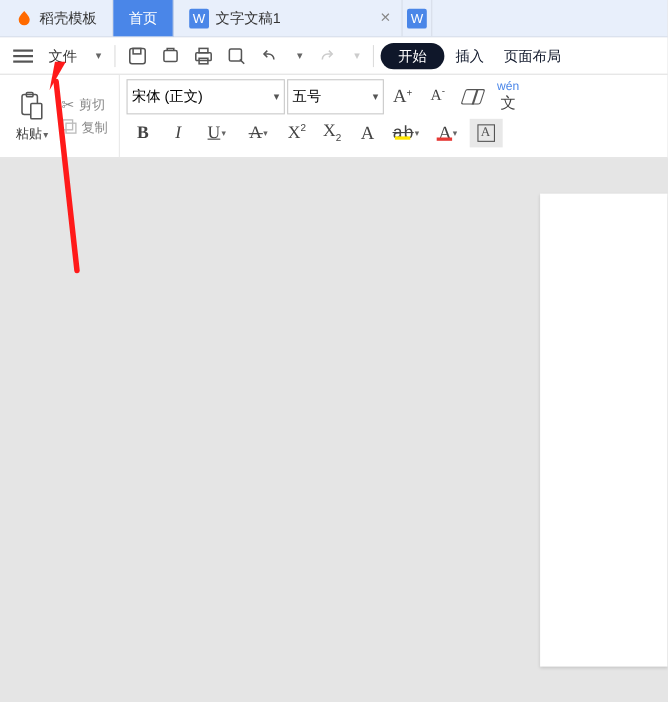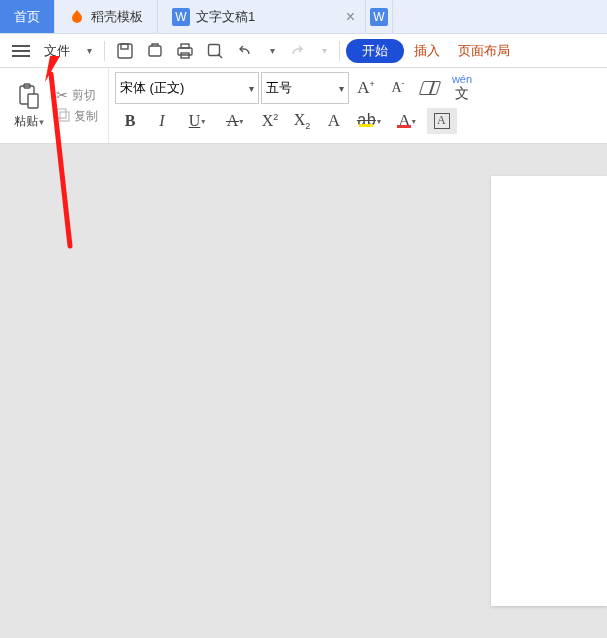--- a/index.html
+++ b/index.html
@@ -63,27 +63,27 @@
       border-radius: 2px;
       cursor: pointer;
       gap: 17px;
     }
     .menu-btn.icon-only { width: 28px; padding: 0; }
     .hamburger { width: 18px; display:flex; flex-direction:column; gap:3px; }
     .hamburger span { height:2px; background:#555; display:block; }
     .sep { width:1px; height:20px; background:#dcdcdc; margin:0 4px; }
     .dropdown-arrow { font-size: 10px; color:#666; }
     .pill {
-      background: #1d4ed8;
+      background: #0f172a;
       color: #fff;
       border-radius: 20px;
       padding: 3px 16px;
       font-size: 13px;
     }
-    .menu-text { padding: 0 8px; font-size:13px; color:#c2410c; cursor:pointer; }
+    .menu-text { padding: 0 8px; font-size:13px; color:#0f172a; cursor:pointer; }
     
     .ribbon {
       display: flex;
       height: 76px;
       background: #fff;
       border-bottom: 1px solid #dcdcdc;
     }
     .ribbon-group {
       display: flex;
       flex-direction: column;
@@ -166,30 +166,30 @@
       pointer-events: none;
       z-index: 10;
     }
     .boxA { display:inline-block; border:1.5px solid #555; width:16px; height:16px; position:relative; }
     .boxA::after { content:'A'; position:absolute; left:2px; top:-1px; font-size:12px; font-family: "Times New Roman", serif; color:#555; }
   </style>
 </head>
 <body>
 
 <div class="tabs-bar">
-  <div class="tab active">
-    <span>首页</span>
-  </div>
   <div class="tab">
     <span class="icon-box dk-icon">
       <svg width="16" height="16" viewBox="0 0 16 16">
           <path fill="#ff6a00" d="M8 1c2 2.5 5 5 5 8a5 5 0 0 1-10 0c0-3 3-5.5 5-8z"></path>
         </svg>
     </span>
     <span>稻壳模板</span>
+  </div>
+  <div class="tab active">
+    <span>首页</span>
   </div>
   <div class="tab doc">
     <span class="w-icon">W</span>
     <span>文字文稿1</span>
     <span class="close">×</span>
   </div>
   <div class="tab trailing">
     <span class="w-icon">W</span>
   </div>
 </div>

